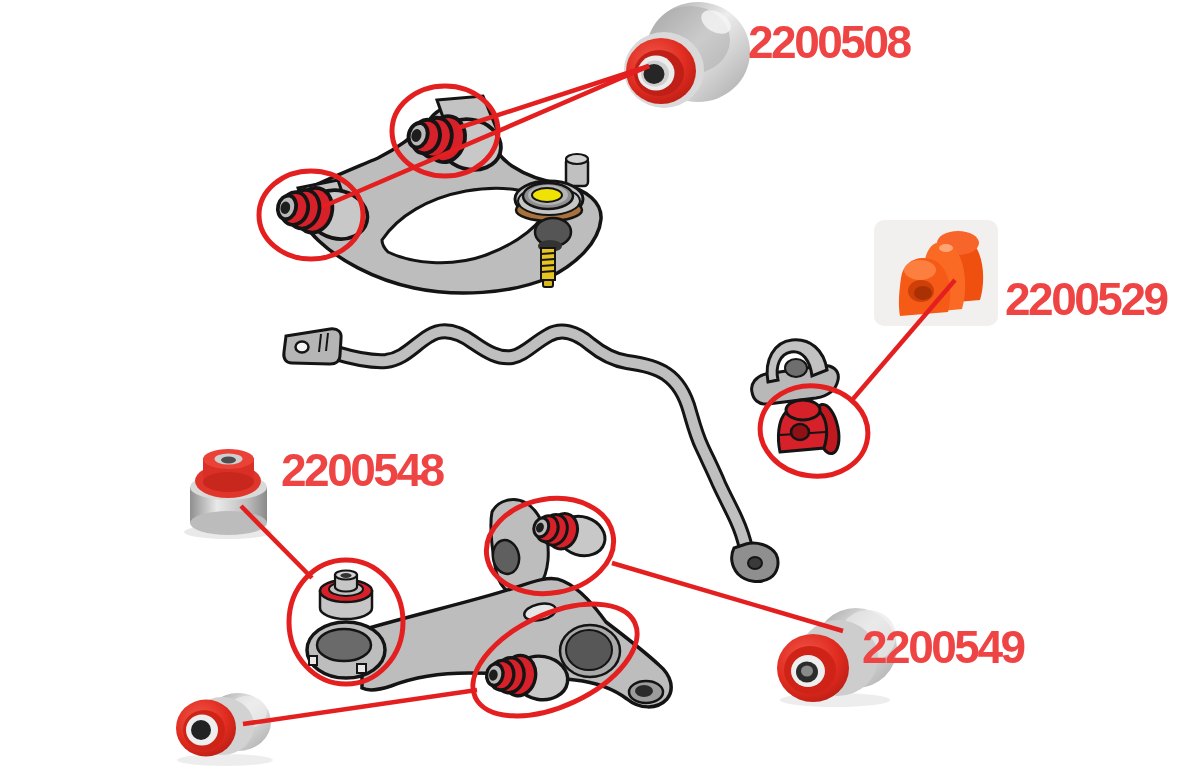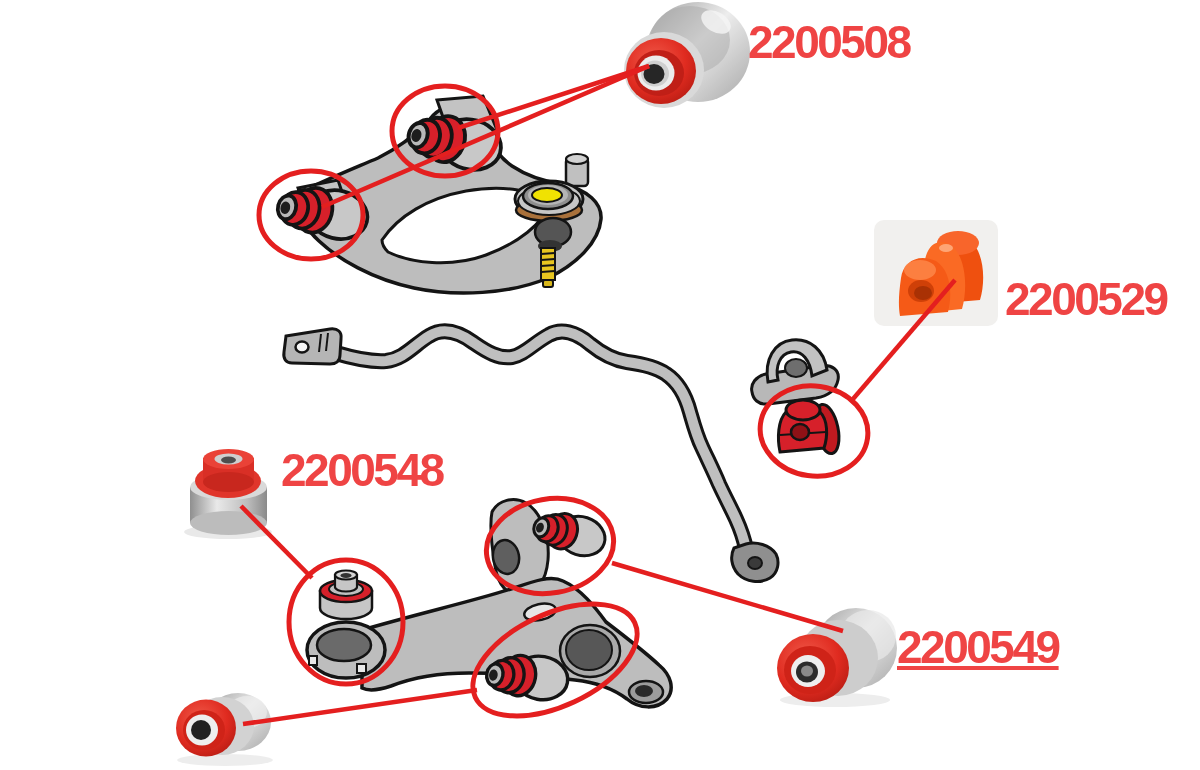--- a/index.html
+++ b/index.html
@@ -11,21 +11,21 @@
   .part-label{
     position:absolute;
     font-family:"Liberation Sans", sans-serif;
     font-size:46px;font-weight:700;letter-spacing:-2.5px;
     color:#ef4444;line-height:1;white-space:nowrap;
     user-select:none;
   }
   .lbl-508{left:748px;top:19px;}
   .lbl-529{left:1005px;top:248px;margin-top:28px;}
   .lbl-548{left:269px;top:447px;margin-left:12px;}
-  .lbl-549{left:897px;top:624px;text-decoration:underline;}
+  .lbl-549{left:862px;top:624px;}
   .lbl-512{left:13px;top:701px;}
 </style>
 </head>
 <body>
 
 <div class="stage">
 
 <svg width="1200" height="770" viewBox="0 0 1200 770">
   <defs>
     <linearGradient id="gSil" x1="0%" y1="0%" x2="100%" y2="100%">

